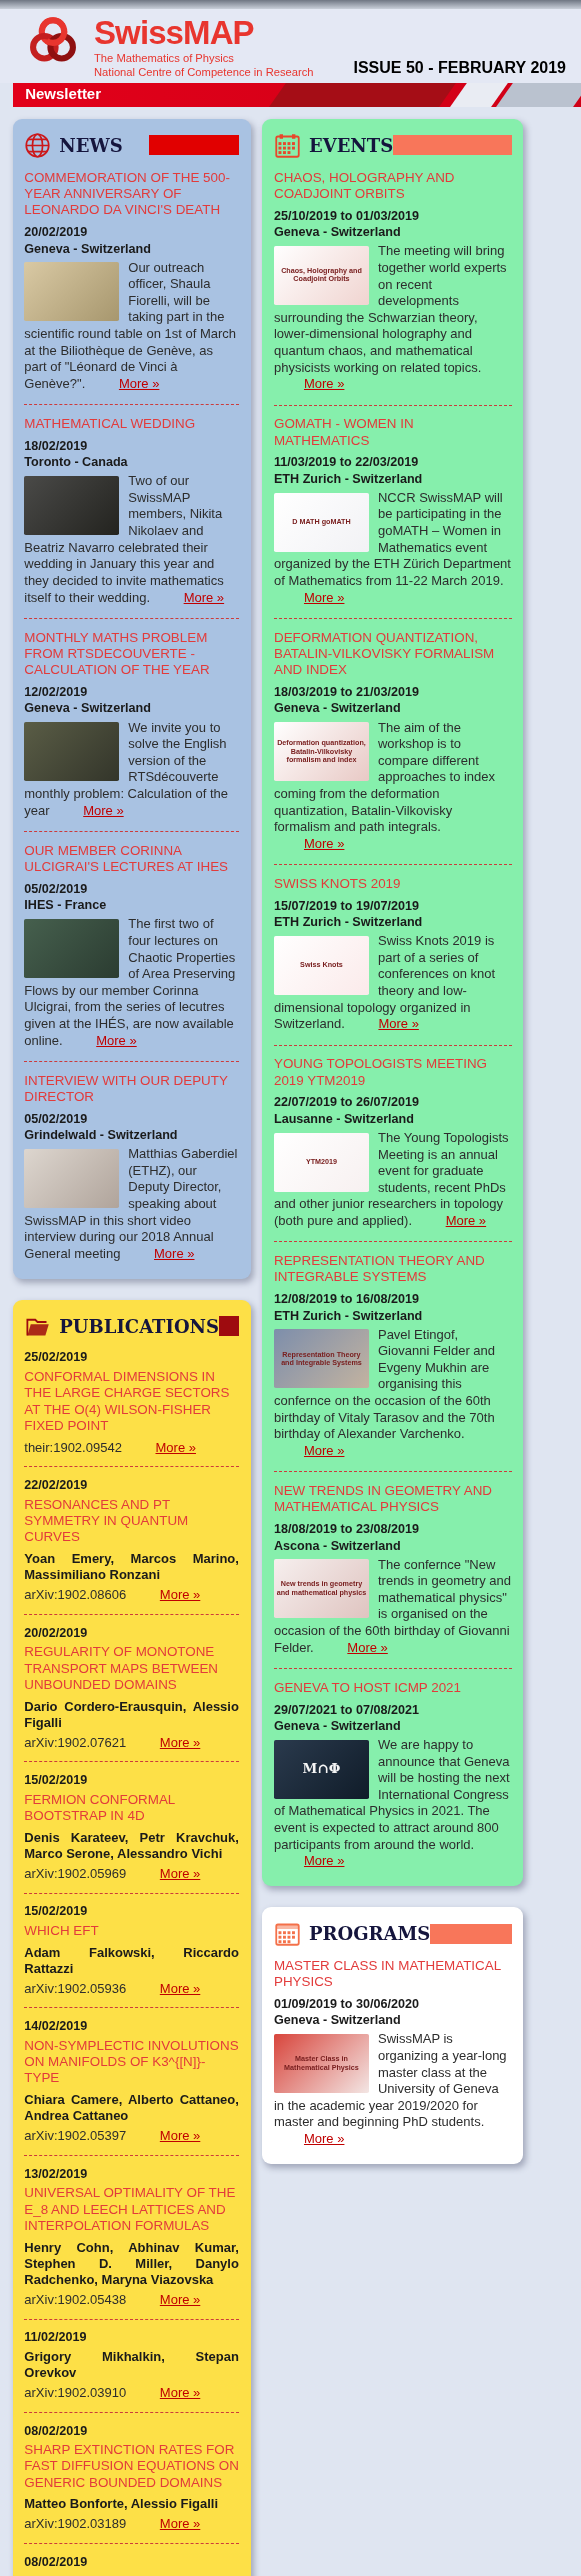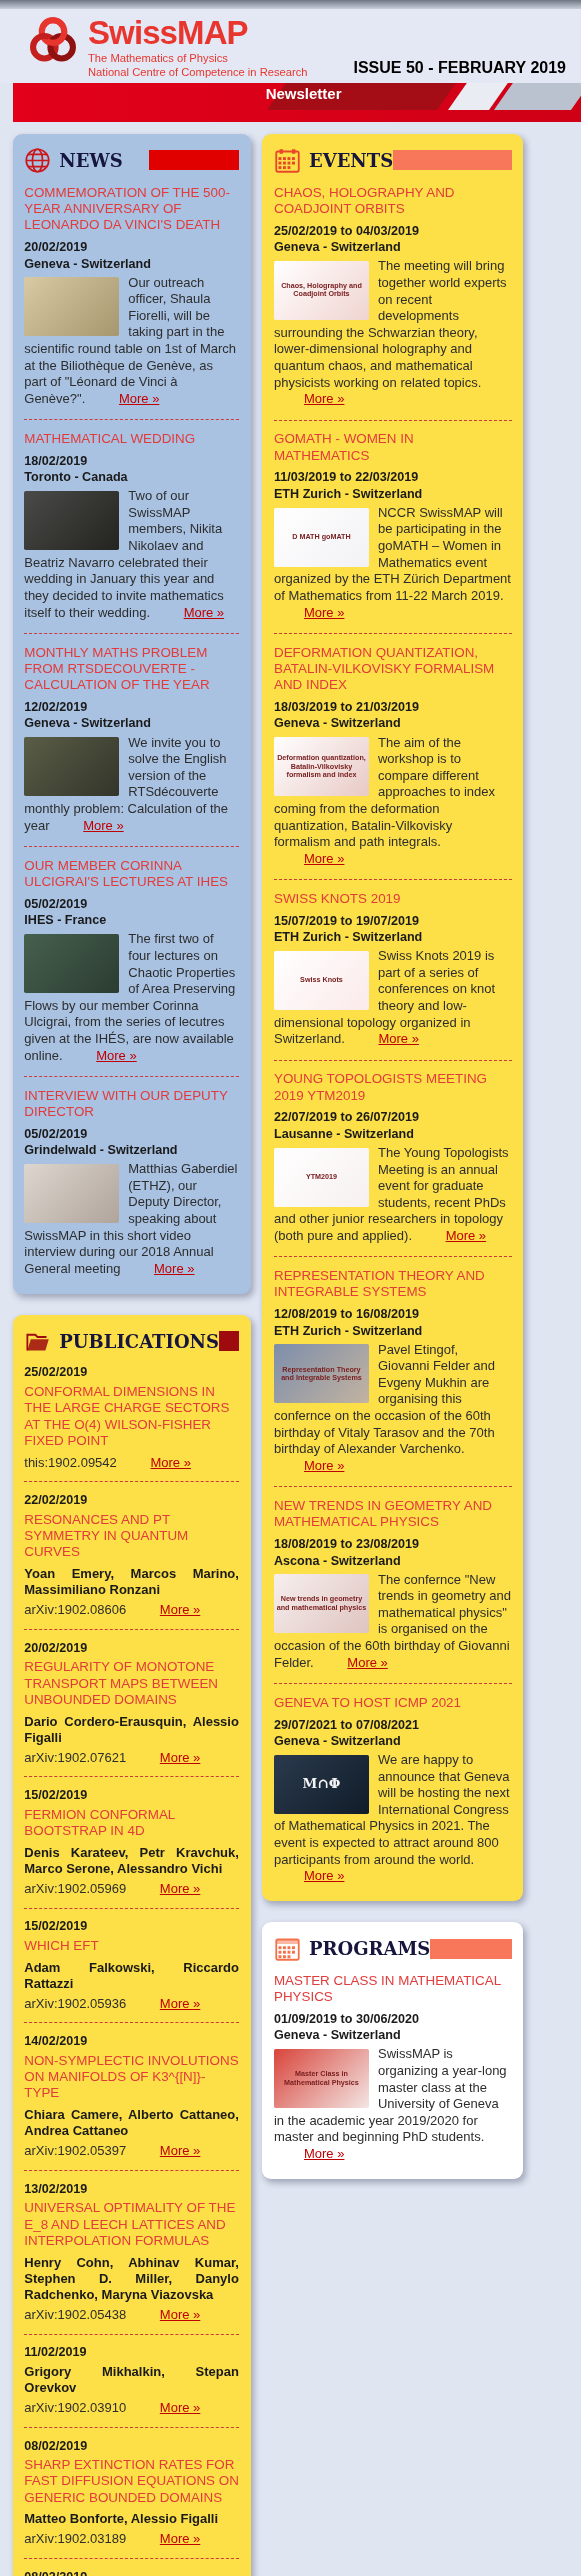--- a/index.html
+++ b/index.html
@@ -6,38 +6,38 @@
   html,body{margin:0;padding:0;}
   body{
     width:582px;
     background:#dfe5f1;
     font-family:"Liberation Sans",sans-serif;
     color:#2e2e2e;
   }
   
   .topstrip{height:9px;background:linear-gradient(#6f7683,#c9cfda);}
   .header{display:flex;align-items:flex-end;padding:5.4px 16px 3.6px 27px;background:#e4e8f4;}
-  .brandwrap{display:flex;align-items:flex-start;gap:9px;}
+  .brandwrap{display:flex;align-items:flex-start;gap:15px;}
   .logo-svg{width:52px;height:56px;flex:0 0 auto;}
   .brand-title{font-size:33px;font-weight:bold;color:#e8352e;line-height:1;letter-spacing:-0.9px;margin-top:1.8px;}
   .brand-tag{font-size:11.2px;color:#e8352e;line-height:1.25;margin-top:2px;}
   .issue{margin-left:auto;font-size:16px;font-weight:bold;color:#000;padding-bottom:1.8px;white-space:nowrap;}
-  .banner{position:relative;height:39px;margin-left:12.6px;background:linear-gradient(90deg,#e2001a,#cf0016);overflow:hidden;text-align:center;}
+  .banner{position:relative;height:24px;margin-left:12.6px;background:linear-gradient(90deg,#e2001a,#cf0016);overflow:hidden;}
   .banner .sh1{position:absolute;top:-3.6px;right:134px;width:170px;height:30.5px;background:#a50d16;transform:skewX(-35deg);}
   .banner .sh2{position:absolute;top:-3.6px;right:82px;width:41px;height:30.5px;background:#e9ecf3;transform:skewX(-35deg);}
   .banner .sh3{position:absolute;top:-3.6px;right:0px;width:77px;height:30.5px;background:#bac2cf;transform:skewX(-35deg);}
   .banner .sh4{position:absolute;top:-3.6px;right:32px;width:36px;height:30.5px;background:#c40e1c;transform:skewX(-35deg);}
   .banner-text{position:relative;color:#fff;font-weight:bold;font-size:15px;line-height:21.5px;padding-left:12.6px;z-index:2;}
   
   .columns{display:flex;align-items:flex-start;gap:11.7px;padding:12.6px;}
   .col-left{width:238px;flex:0 0 auto;}
   .col-right{width:261px;flex:0 0 auto;}
   .card{border-radius:9px;box-shadow:2.7px 3.6px 6.3px rgba(50,55,85,.35);padding:10.8px 11.7px 16px;margin-bottom:21.5px;}
   .card.news{background:#a9c2e2;}
-  .card.events{background:#fde047;}
+  .card.events{background:#86efac;}
   .card.pubs{background:#fde047;}
   .card.programs{background:#ffffff;}
   .card-head{display:flex;align-items:center;margin:1.8px 0 10.8px;}
   .card-head .icon{width:27px;height:27px;margin-right:8px;flex:0 0 auto;}
   .card-head h2{font-family:"DejaVu Serif","Liberation Serif",serif;font-size:18px;color:#15153d;margin:0;font-weight:bold;}
   .head-bar{margin-left:auto;height:20px;}
   .head-bar.w-news{width:90px;}
   .head-bar.w-events{width:126px;}
   .head-bar.w-pubs{width:20px;}
   .head-bar.w-programs{width:109px;}
@@ -168,21 +168,21 @@
           <path d="M3 20l3-10h16l-3 10z" fill="#9e0b0f" stroke="none" opacity="0.85"></path>
         </svg>
         <h2>PUBLICATIONS</h2>
         <div class="head-bar w-pubs" style="background: rgb(158, 11, 15);"></div>
       </div>
       <div>
 
           <div class="item">
             <div class="pub-date">25/02/2019</div>
             <div class="pub-title">CONFORMAL DIMENSIONS IN THE LARGE CHARGE SECTORS AT THE O(4) WILSON-FISHER FIXED POINT</div>
-            <div class="pub-arxiv"><span>this:1902.09542</span> <a class="more">More »</a></div>
+            <div class="pub-arxiv"><span>their:1902.09542</span> <a class="more">More »</a></div>
           </div>
 
           <div class="item">
             <div class="pub-date">22/02/2019</div>
             <div class="pub-title">RESONANCES AND PT SYMMETRY IN QUANTUM CURVES</div>
             <div class="pub-authors">Yoan Emery, Marcos Marino, Massimiliano Ronzani</div>
             <div class="pub-arxiv"><span>arXiv:1902.08606</span> <a class="more">More »</a></div>
           </div>
 
           <div class="item">
@@ -266,21 +266,21 @@
               <rect x="12" y="17" width="2.6" height="2.6"></rect>
           </g>
         </svg>
         <h2>EVENTS</h2>
         <div class="head-bar w-events" style="background: rgb(248, 118, 90);"></div>
       </div>
       <div>
 
           <div class="item">
             <div class="item-title">CHAOS, HOLOGRAPHY AND COADJOINT ORBITS</div>
-            <div class="item-date">25/02/2019 to 04/03/2019</div>
+            <div class="item-date">25/10/2019 to 01/03/2019</div>
             <div class="item-loc">Geneva - Switzerland</div>
             <div class="item-text">
               <span class="thumb" style="background: linear-gradient(135deg, rgb(255, 255, 255), rgb(240, 212, 208));">
                 <span class="thumb-label">Chaos, Holography and Coadjoint Orbits</span>
               </span><span>The meeting will bring together world experts on recent developments surrounding the Schwarzian theory, lower-dimensional holography and quantum chaos, and mathematical physicists working on related topics.</span> <a class="more">More »</a>
             </div>
           </div>
 
           <div class="item">
             <div class="item-title">GOMATH - WOMEN IN MATHEMATICS</div>

